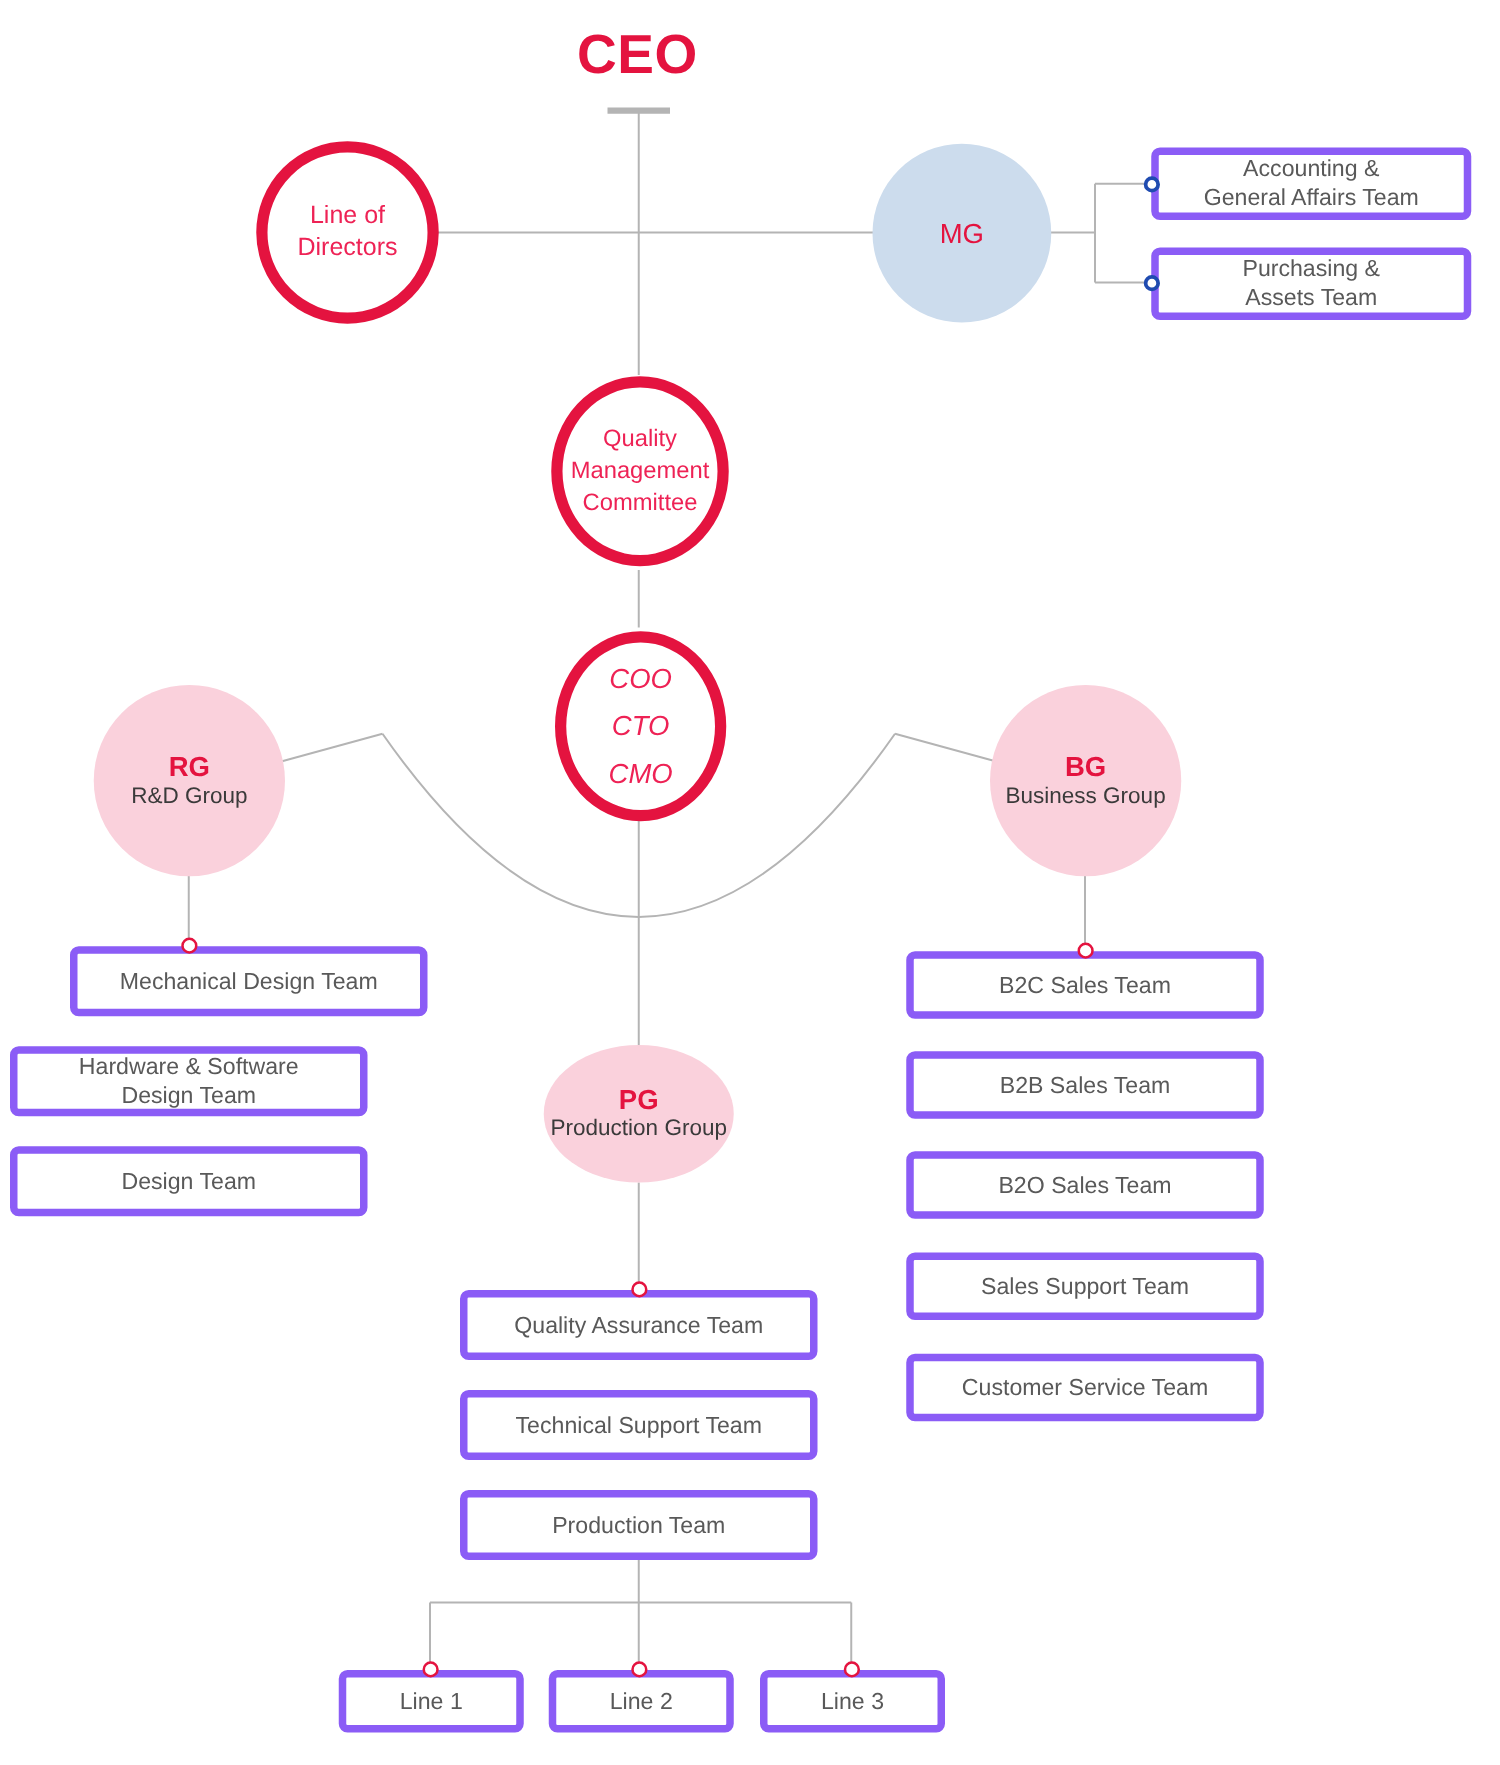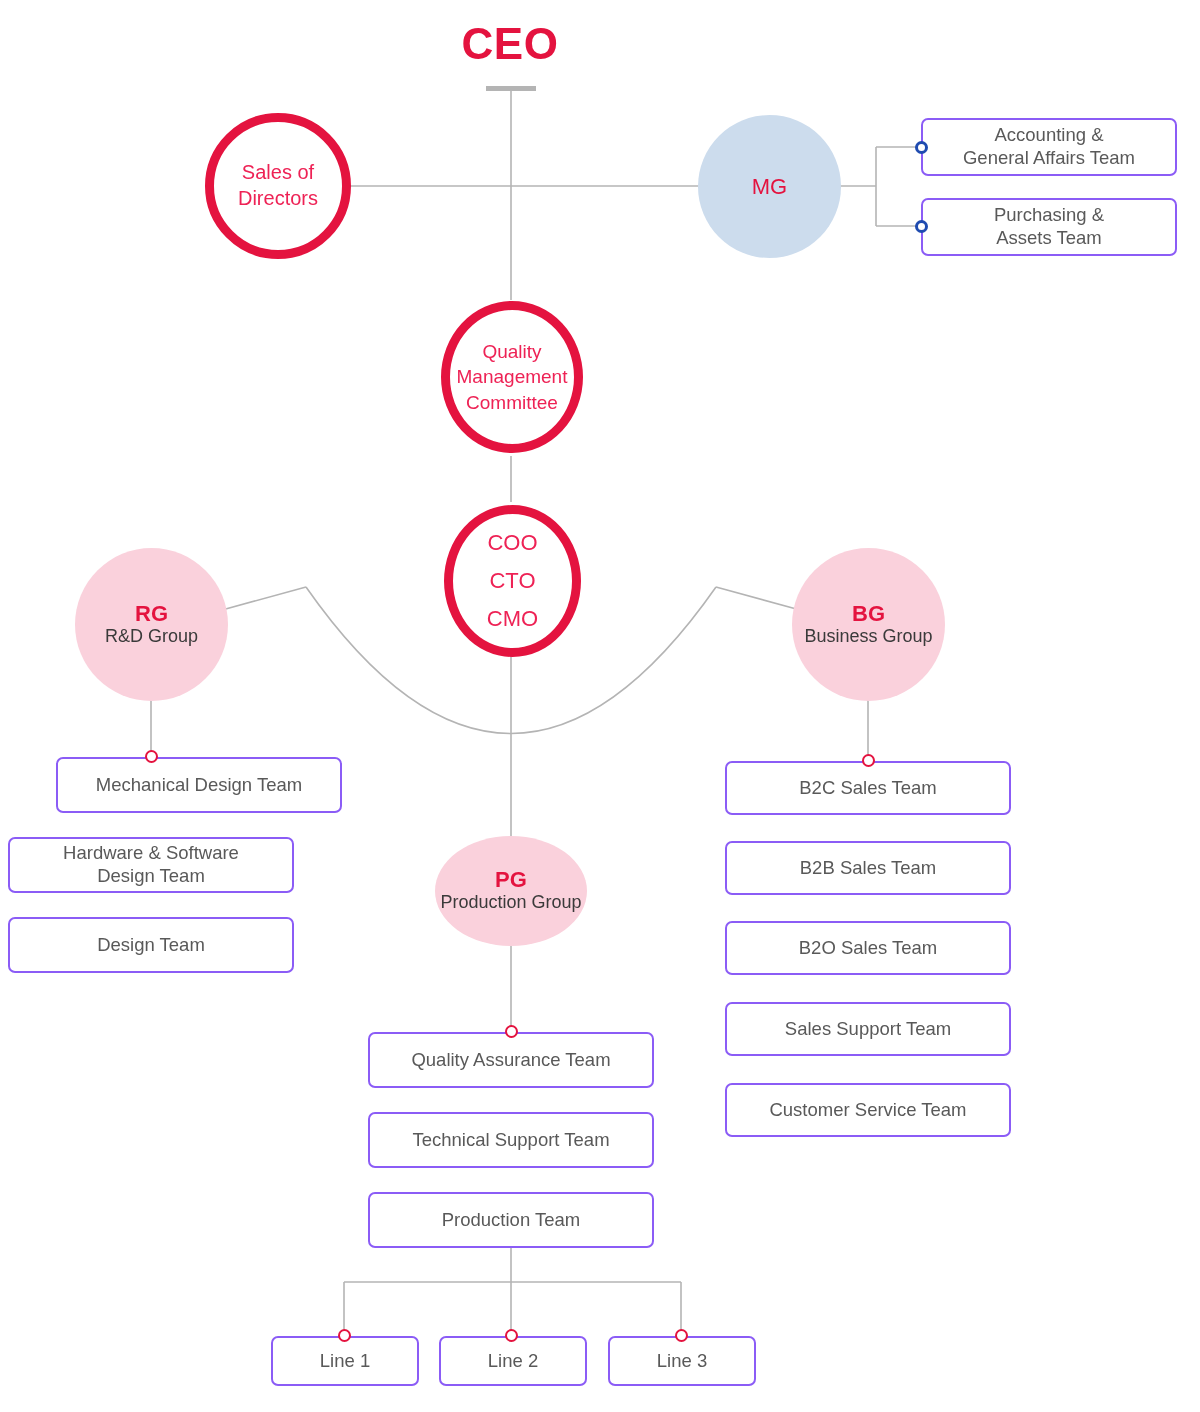--- a/index.html
+++ b/index.html
@@ -84,21 +84,21 @@
     line-height: 1.2;
     margin-top: 1px;
   }
   .circle-outline.qmc .c-main { font-size: 19px; line-height: 1.35; }
   .circle-outline.exec .c-main { font-size: 22px; line-height: 1.72; }
 
   
   .team-box {
     position: absolute;
     box-sizing: border-box;
-    border: 2px solid #8b5cf6;
+    border: 6px solid #8b5cf6;
     border-radius: 7px;
     background: #ffffff;
     display: flex;
     align-items: center;
     justify-content: center;
     text-align: center;
     color: #595959;
     font-size: 18.5px;
     line-height: 1.22;
     padding: 2px 8px;
@@ -153,21 +153,21 @@
       <line x1="681" y1="1282" x2="681" y2="1336"></line>
     </g>
 
     <rect x="486" y="86" width="50" height="5" fill="#b4b4b4"></rect>
   </svg>
 
   <div class="ceo-title">CEO</div>
 
   <div class="node-circle circle-outline" style="left:205px; top:113px; width:146px; height:146px;">
     <div class="c-main">
-      <div>Sales of</div>
+      <div>Line of</div>
       <div>Directors</div>
     </div>
   </div>
 
   <div class="node-circle circle-fill-blue" style="left:698px; top:115px; width:143px; height:143px;">
     <div class="c-main">MG</div>
   </div>
 
   <div class="team-box" style="left:921px; top:118px; width:256px; height:58px;">
     <div>
@@ -186,21 +186,21 @@
   <div class="dot dot-blue" style="left:915px; top:220px;"></div>
 
   <div class="node-circle circle-outline qmc" style="left:441px; top:301px; width:142px; height:152px;">
     <div class="c-main">
       <div>Quality</div>
       <div>Management</div>
       <div>Committee</div>
     </div>
   </div>
 
-  <div class="node-circle circle-outline exec" style="left:444px; top:505px; width:137px; height:152px;">
+  <div class="node-circle circle-outline exec" style="left:444px; top:505px; width:137px; height:152px;font-style:italic;">
     <div class="c-main">
       <div>COO</div>
       <div>CTO</div>
       <div>CMO</div>
     </div>
   </div>
 
   <div class="node-circle circle-fill-pink" style="left:75px; top:548px; width:153px; height:153px;">
     <div class="c-abbr">RG</div>
     <div class="c-sub">R&amp;D Group</div>

